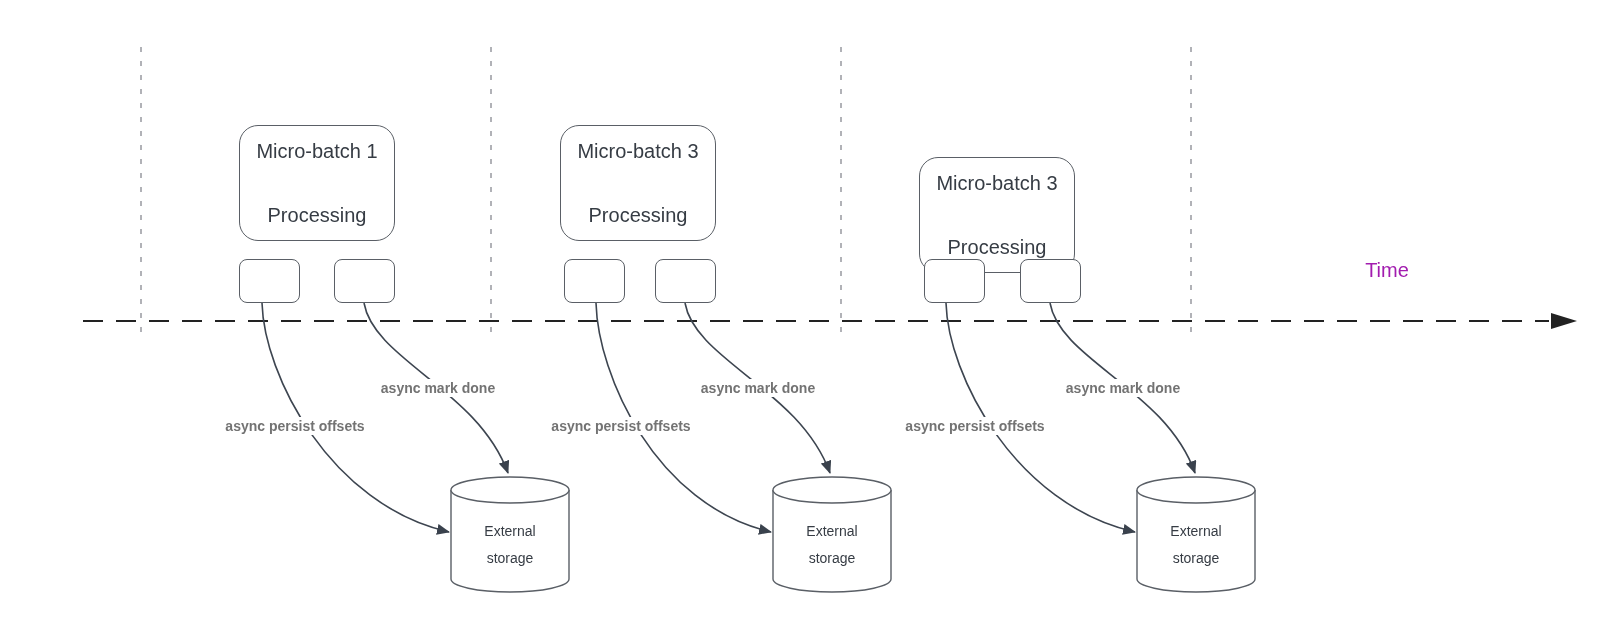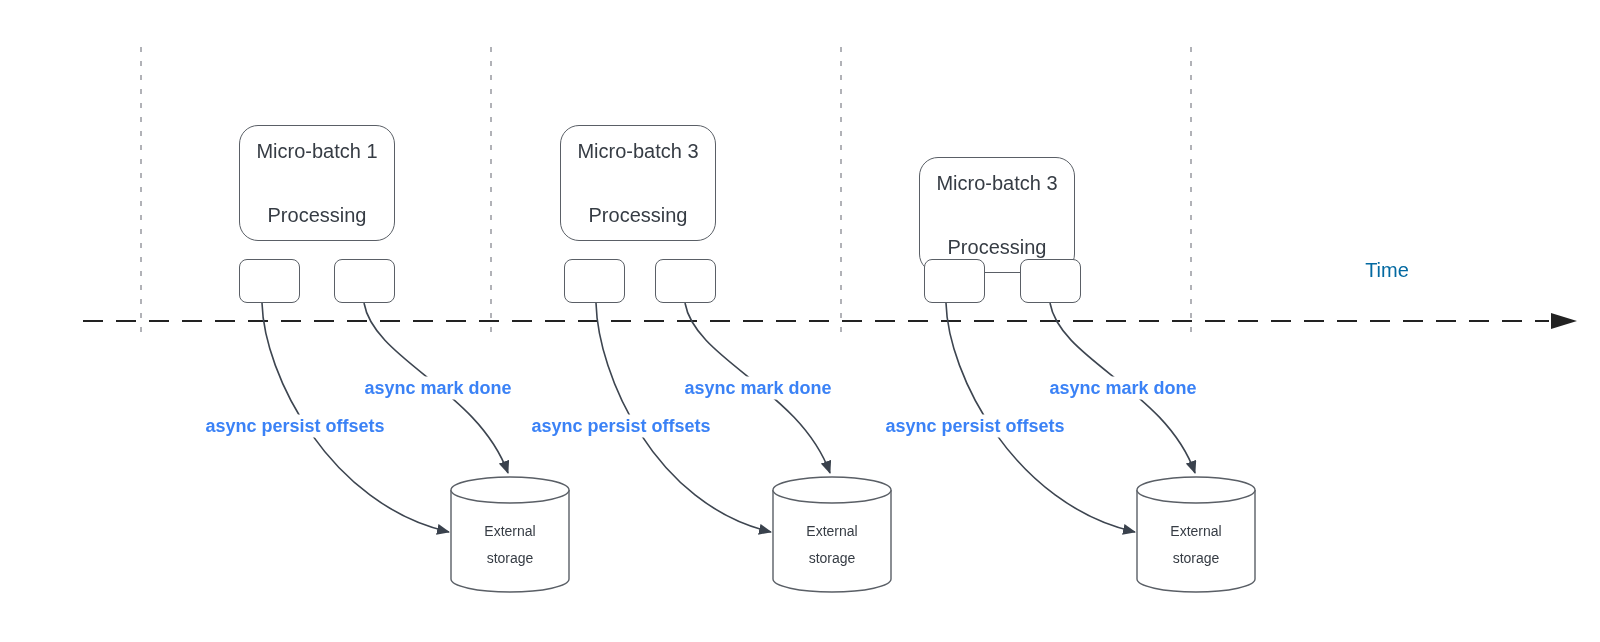--- a/index.html
+++ b/index.html
@@ -40,39 +40,39 @@
     border: 1.4px solid #5a5f66;
     border-radius: 8px;
     background: #ffffff;
     box-sizing: border-box;
   }
   .arrow-label {
     position: absolute;
     transform: translate(-50%, -50%);
     background: #ffffff;
     padding: 1px 4px;
-    font-size: 18px;
+    font-size: 14px;
     font-weight: bold;
-    color: #3b82f6;
+    color: #737373;
     white-space: nowrap;
   }
   .cyl-label {
     position: absolute;
     transform: translate(-50%, -50%);
     text-align: center;
     font-size: 14px;
     line-height: 27px;
     color: #363c44;
     white-space: nowrap;
   }
   .time-label {
     position: absolute;
     transform: translate(-50%, -50%);
     font-size: 20px;
-    color: #0369a1;
+    color: #a21caf;
     white-space: nowrap;
   }
 </style>
 </head>
 <body>
 
 <div id="stage">
 
   <svg id="diagram-svg" width="1600" height="642" viewBox="0 0 1600 642">
     <defs>

